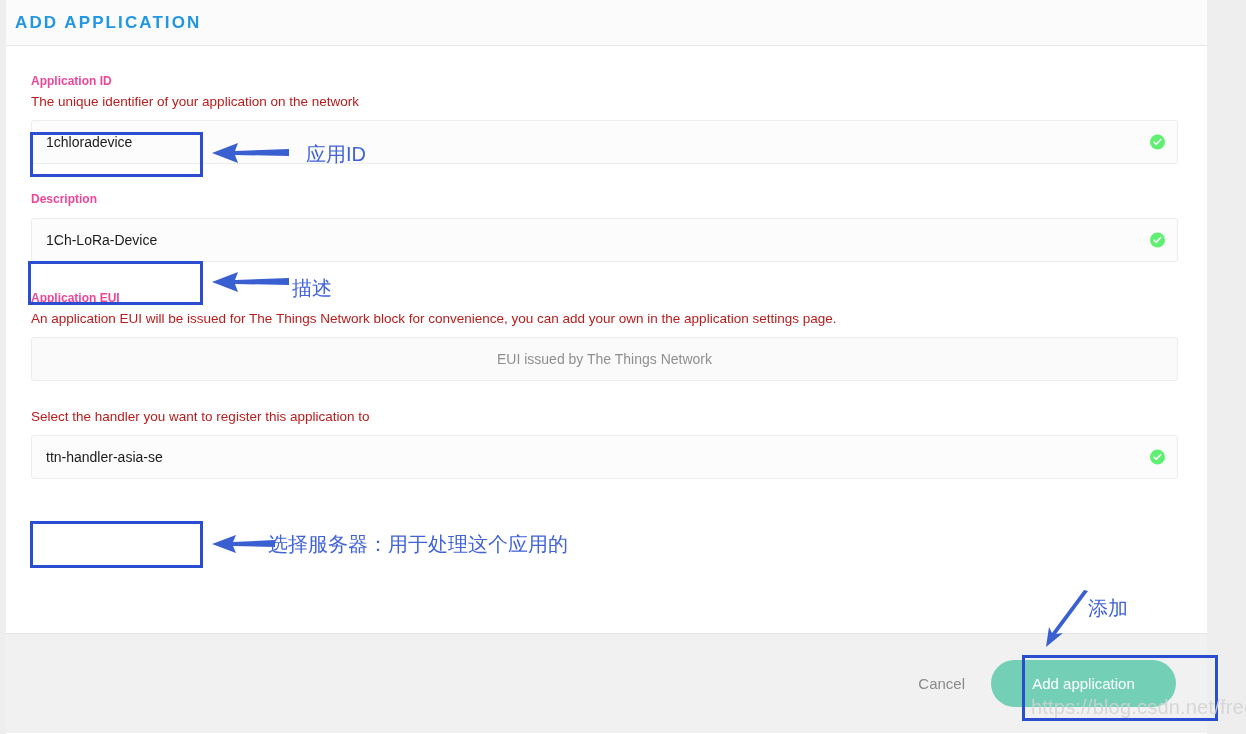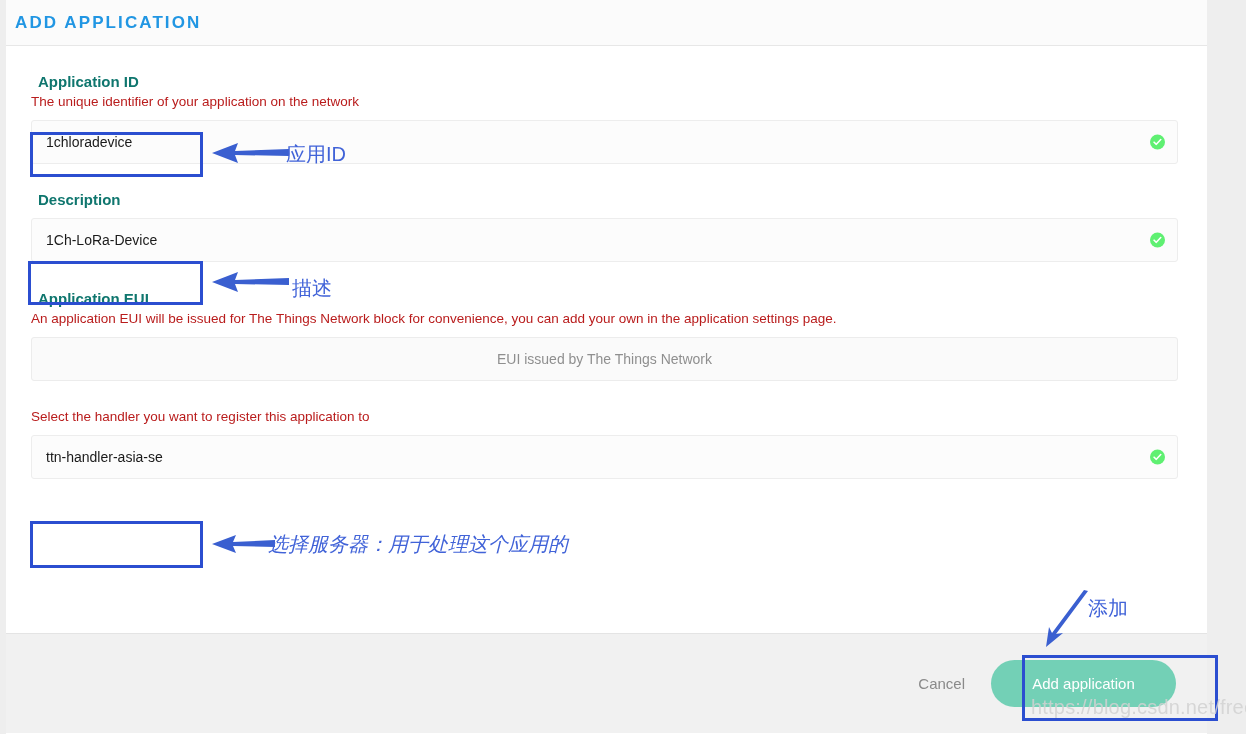--- a/index.html
+++ b/index.html
@@ -59,25 +59,24 @@
     display: flex;
     align-items: center;
     justify-content: flex-end;
     padding-right: 31px;
     box-sizing: border-box;
   }
 
   
   .field { position: relative; }
   .field-label {
-    font-size: 15px;
+    font-size: 12px;
     font-weight: bold;
-    color: #0f766e;
+    color: #ec4899;
     line-height: 19px;
-    margin-left: 7px;
   }
   .field-desc {
     font-size: 13.5px;
     color: #b91c1c;
     line-height: 19px;
     margin-top: 1px;
   }
 
   .input-wrap {
     position: relative;
@@ -243,37 +242,37 @@
   </div>
 
 </div>
 
 <div class="anno-box" style="left:30px; top:132px; width:173px; height:45px;"></div>
 <div class="anno-arrow-left" style="left:210px; top:138px;">
   <svg width="80" height="30" viewBox="0 0 80 30">
     <path d="M2 15 L28 5 L25 13 L79 11 L79 18 L25 17 L28 25 Z" fill="#3a5fd0"></path>
   </svg>
 </div>
-<div class="anno-text" style="left:286px; top:141px;">应用ID</div>
+<div class="anno-text" style="left:306px; top:141px;">应用ID</div>
 
 <div class="anno-box" style="left:28px; top:261px; width:175px; height:44px;"></div>
 <div class="anno-arrow-left" style="left:210px; top:267px;">
   <svg width="80" height="30" viewBox="0 0 80 30">
     <path d="M2 15 L28 5 L25 13 L79 11 L79 18 L25 17 L28 25 Z" fill="#3a5fd0"></path>
   </svg>
 </div>
 <div class="anno-text" style="left:292px; top:275px;">描述</div>
 
 <div class="anno-box" style="left:30px; top:521px; width:173px; height:47px;"></div>
 <div class="anno-arrow-left" style="left:210px; top:530px;">
   <svg width="66" height="28" viewBox="0 0 66 28">
     <path d="M2 14 L26 5 L23 12 L65 10 L65 17 L23 16 L26 23 Z" fill="#3a5fd0"></path>
   </svg>
 </div>
-<div class="anno-text" style="left:268px; top:531px;font-style:italic;">选择服务器：用于处理这个应用的</div>
+<div class="anno-text" style="left:268px; top:531px;">选择服务器：用于处理这个应用的</div>
 
 <div class="anno-box" style="left:1022px; top:655px; width:196px; height:66px;"></div>
 <div class="anno-arrow-diag" style="left:1036px; top:589px;">
   <svg width="56" height="62" viewBox="0 0 56 62">
     <path d="M52 2 L20 45 L27 44 L10 58 L13 38 L16 44 L48 1 Z" fill="#3a5fd0"></path>
   </svg>
 </div>
 <div class="anno-text" style="left:1088px; top:595px;">添加</div>
 
 <div class="watermark">https://blog.csdn.net/freemote</div>

